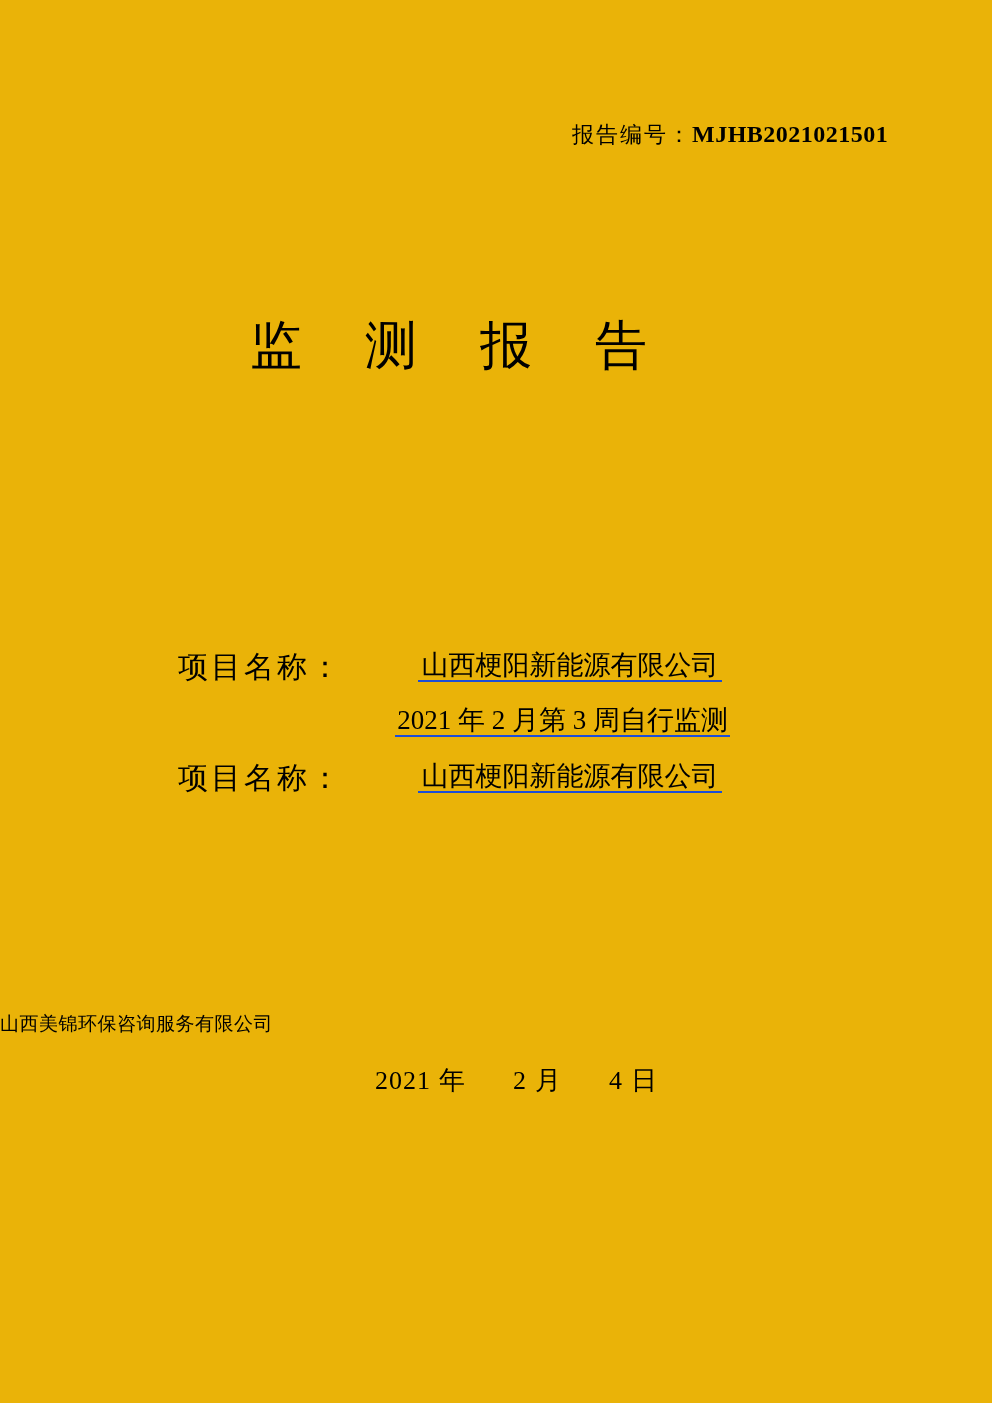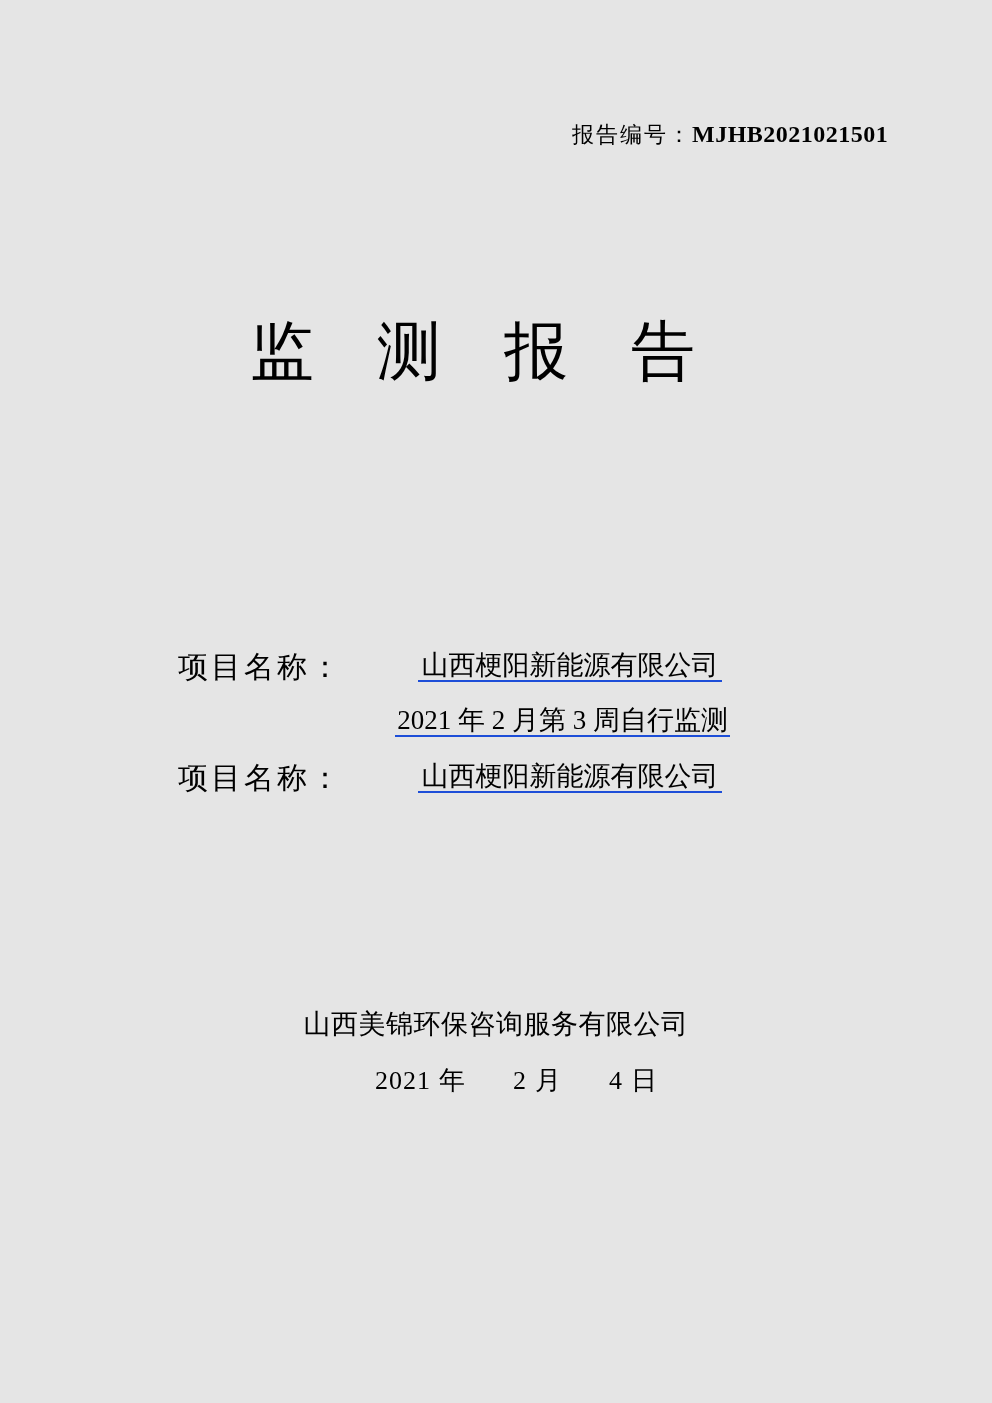--- a/index.html
+++ b/index.html
@@ -4,21 +4,21 @@
 <style>
   html, body {
     margin: 0;
     padding: 0;
     background: #ffffff;
   }
   .page {
     position: relative;
     width: 992px;
     height: 1403px;
-    background: #e5e5e5;
+    background: #eab308;
     color: #000000;
     font-family: "Liberation Serif", "DejaVu Serif", serif;
     overflow: hidden;
   }
 
   
   .report-no {
     position: absolute;
     left: 572px;
     top: 120px;
@@ -33,21 +33,21 @@
     font-weight: bold;
     letter-spacing: 0.5px;
   }
 
   
   .doc-title {
     position: absolute;
     left: 250px;
     top: 320px;
     margin: 0;
-    font-size: 64px;
+    font-size: 52px;
     font-weight: normal;
     line-height: 1;
     letter-spacing: 63px;
     white-space: nowrap;
   }
 
   
   .field-label {
     position: absolute;
     left: 178px;
@@ -69,22 +69,22 @@
   .val-project-2 { left: 395px; top: 705px; width: 335px; }
   .lbl-client  { top: 762px; }
   .val-client  { left: 418px; top: 761px; width: 304px; }
 
   
   .footer-company {
     position: absolute;
     left: 0;
     top: 1009px;
     width: 100%;
-    text-align: center;
-    font-size: 27px;
+    text-align: left;
+    font-size: 19px;
     line-height: 30px;
     letter-spacing: 0.5px;
   }
   .footer-date {
     position: absolute;
     left: 0;
     top: 1066px;
     width: 100%;
     display: flex;
     justify-content: center;

